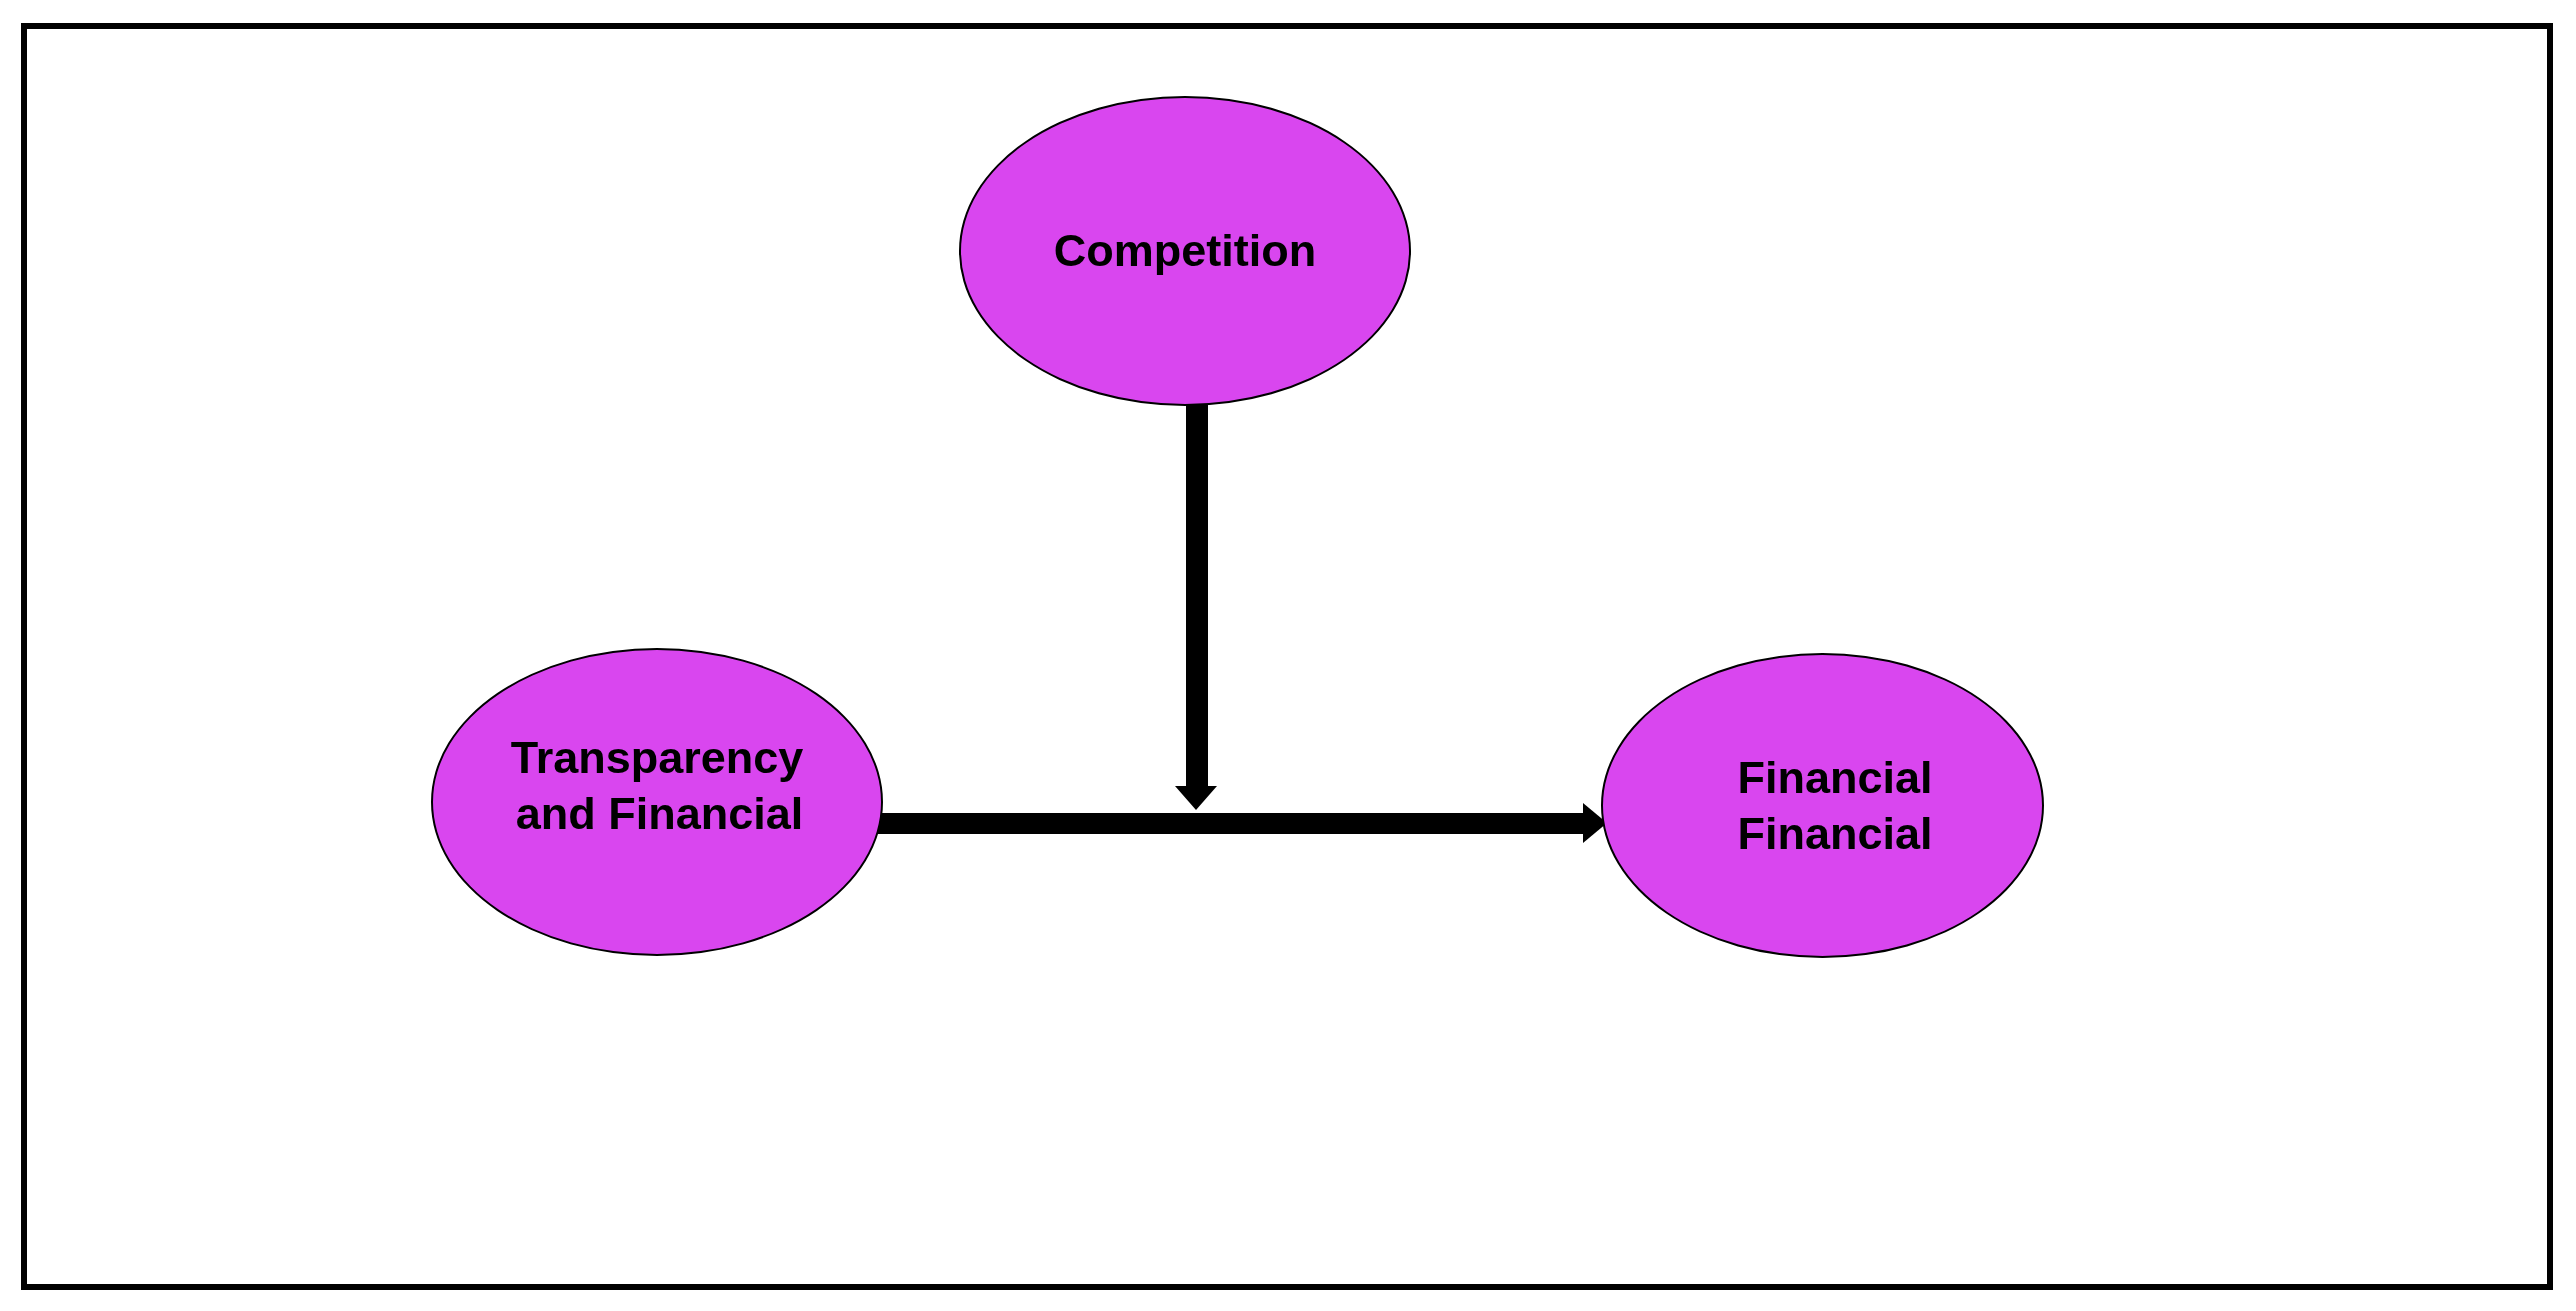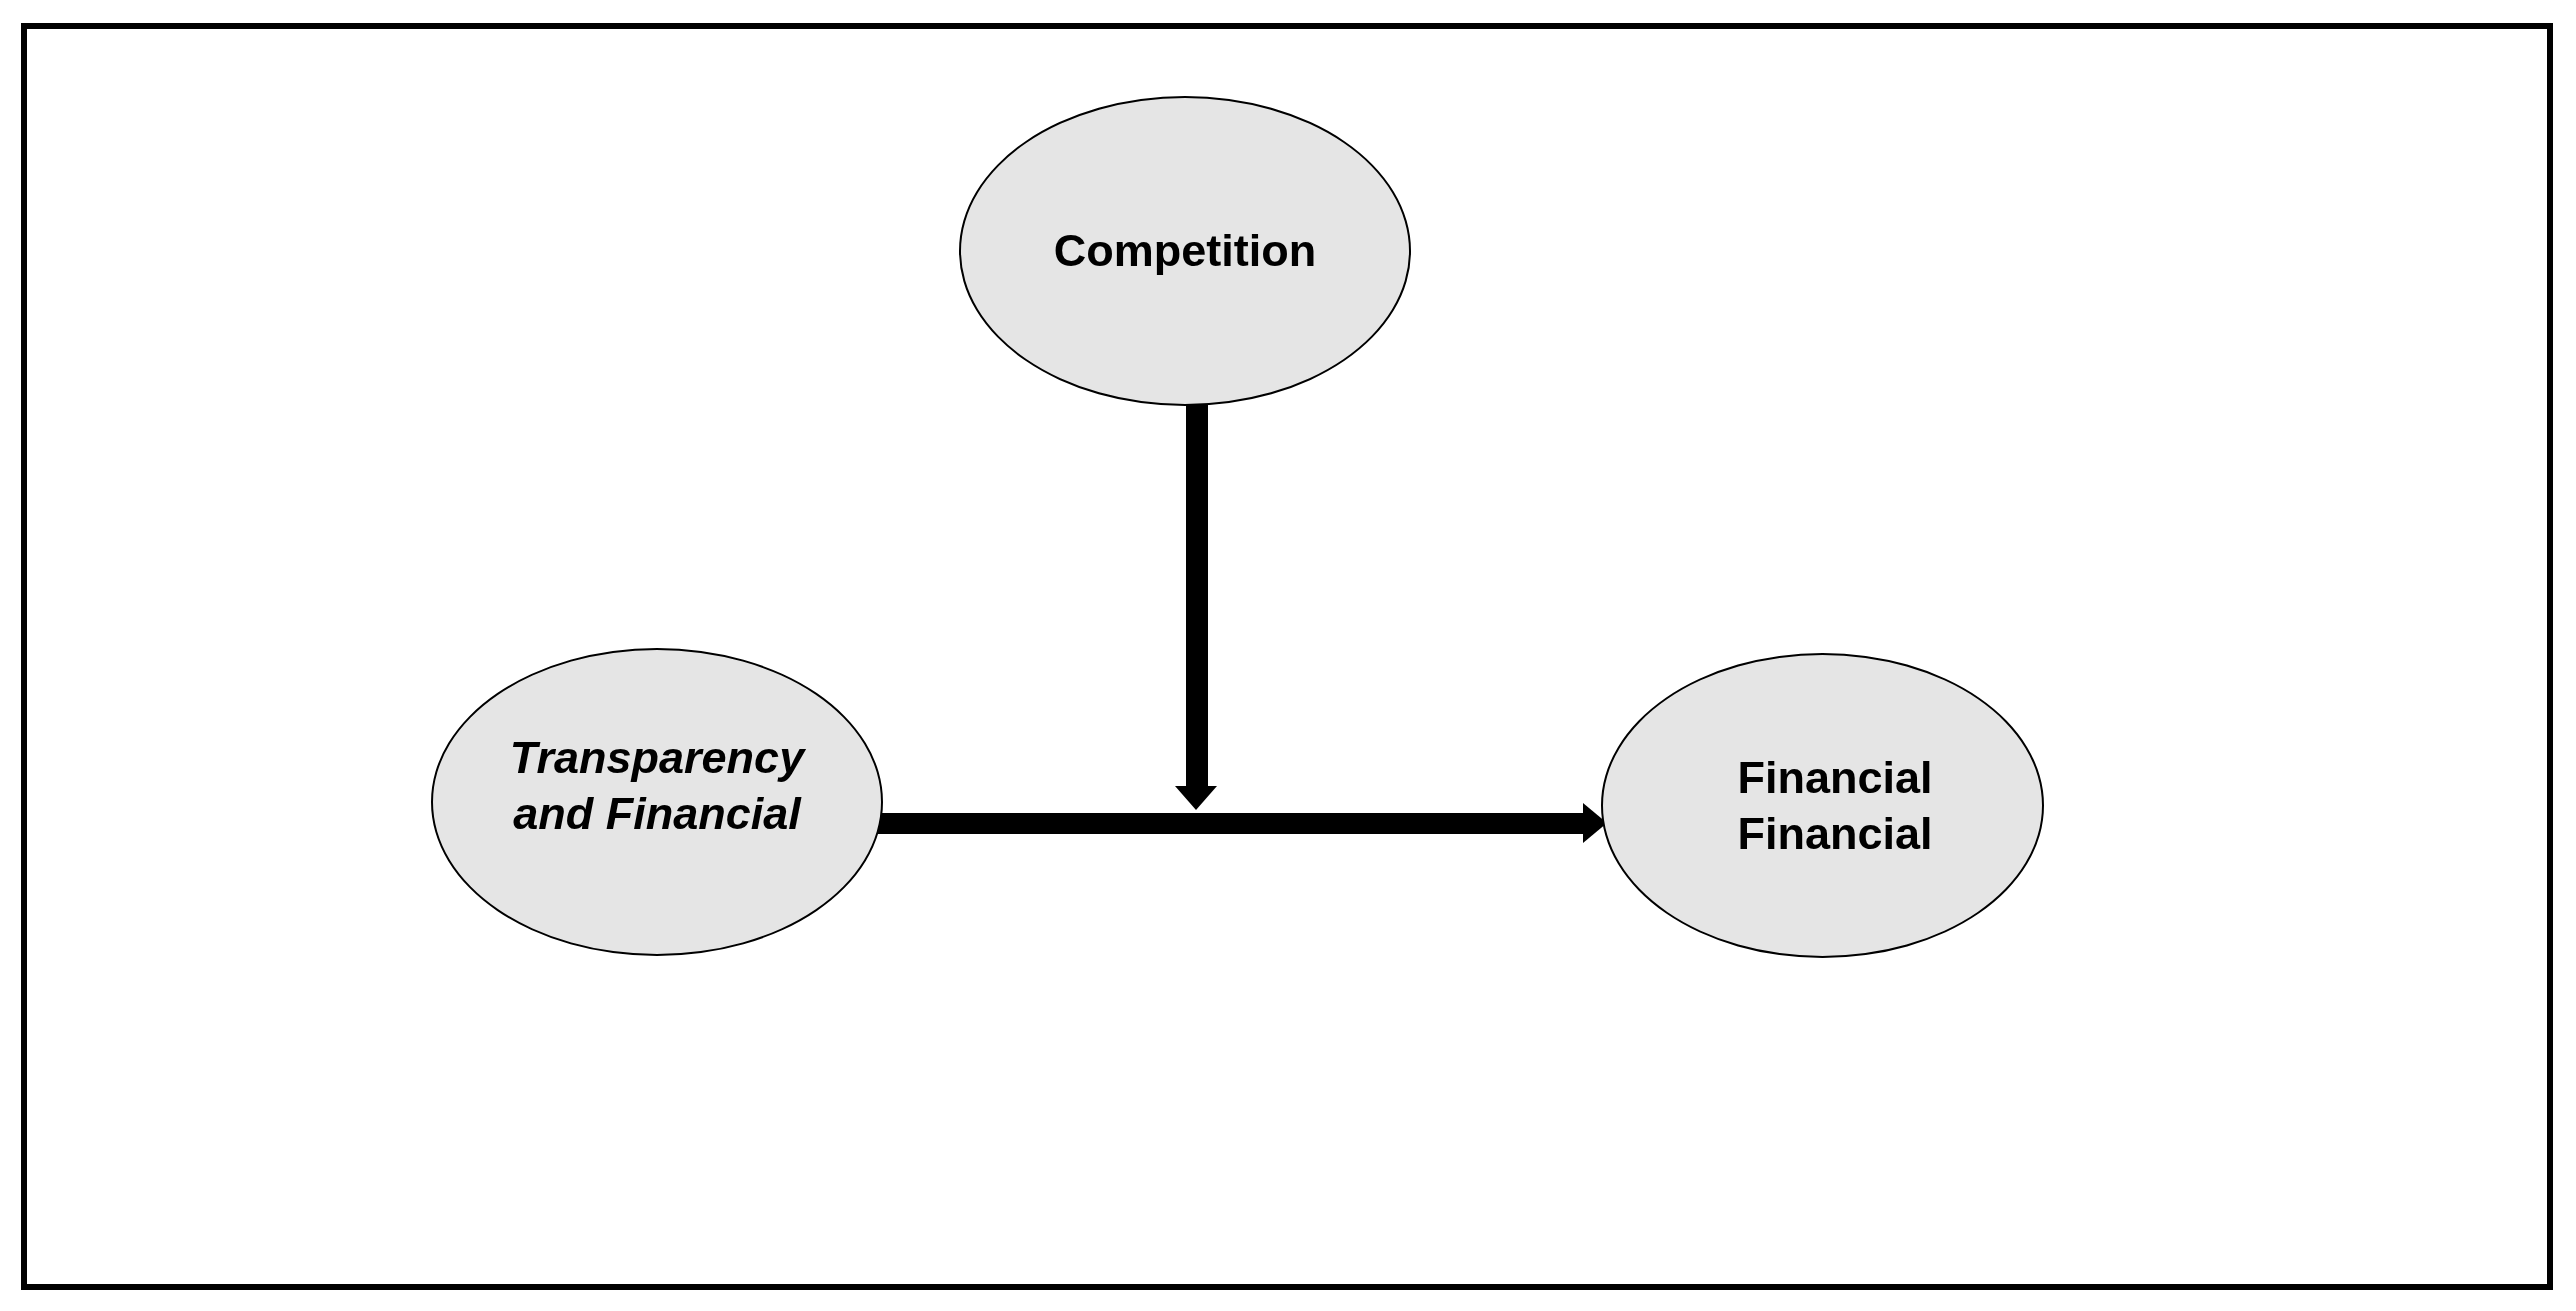--- a/index.html
+++ b/index.html
@@ -61,21 +61,21 @@
     height: 0;
     border-top: 20px solid transparent;
     border-bottom: 20px solid transparent;
     border-left: 24px solid #000000;
   }
   
   .node {
     position: absolute;
     border: 2.4px solid #000000;
     border-radius: 50%;
-    background: #e5e5e5;
+    background: #d946ef;
     box-sizing: border-box;
     z-index: 2;
     display: flex;
     align-items: center;
     justify-content: center;
   }
   .node-competition {
     left: 959px;
     top: 96px;
     width: 452px;
@@ -95,23 +95,22 @@
   }
   .node-label {
     font-weight: bold;
     font-size: 45px;
     line-height: 56px;
     color: #000000;
     text-align: center;
     white-space: nowrap;
   }
   .node-transparency .node-label {
-    text-align: center;
+    text-align: right;
     transform: translateY(-16px);
-    font-style: italic;
   }
   .node-financial .node-label {
     text-align: center;
     margin-left: 25px;
   }
   .label-line {
     display: block;
   }
 </style>
 </head>

